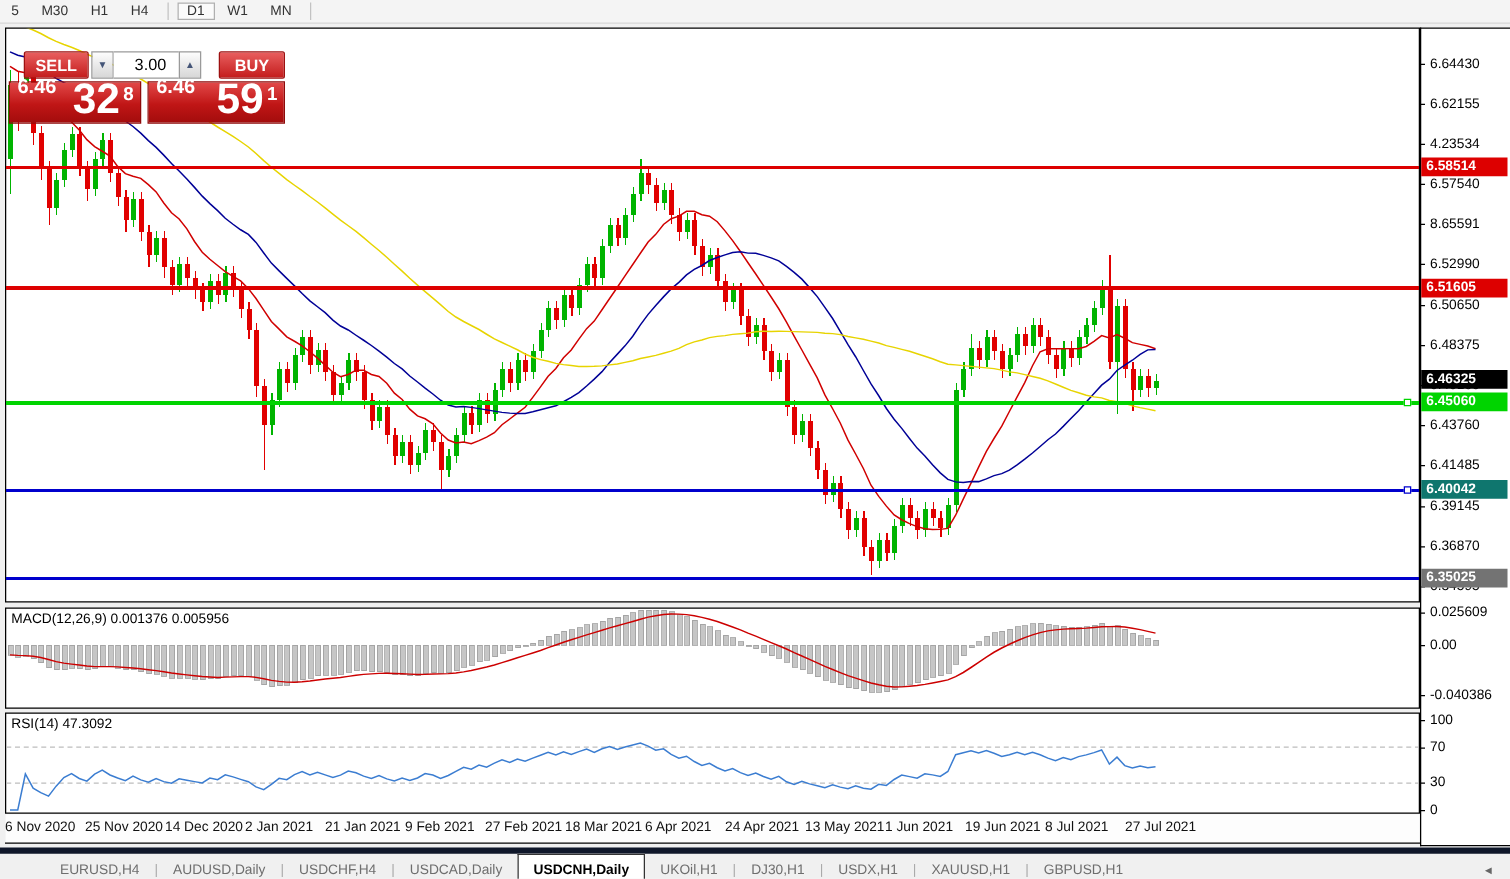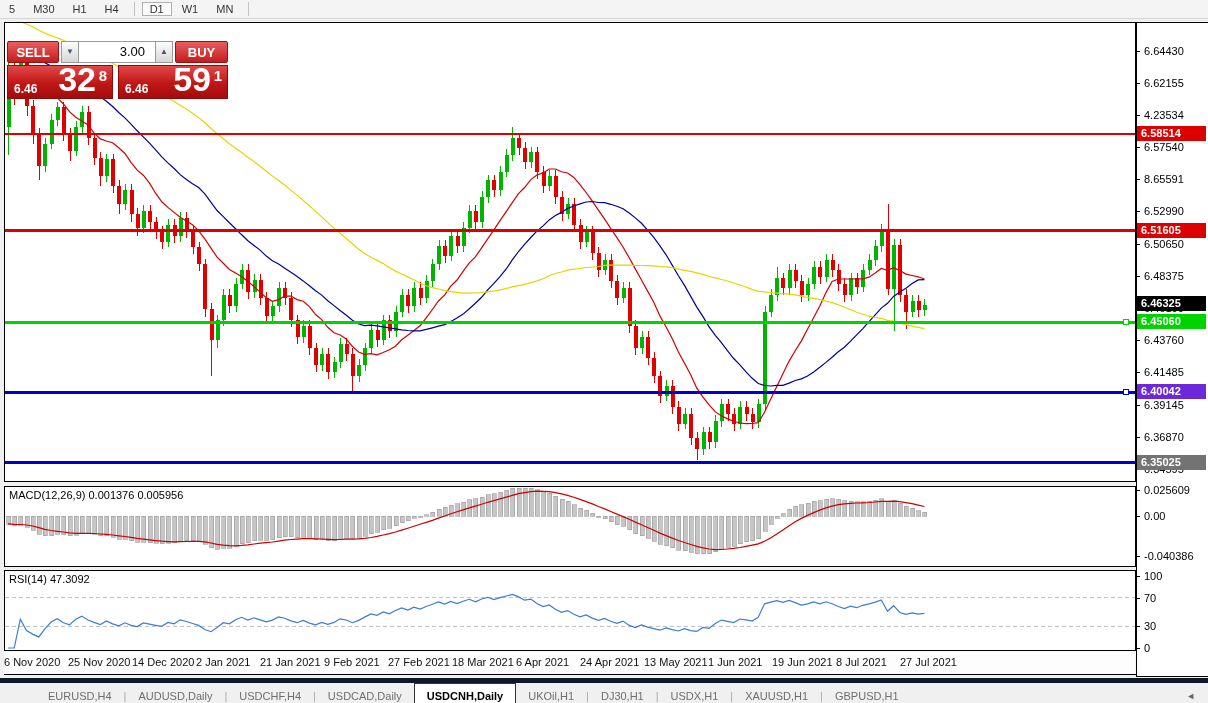--- a/index.html
+++ b/index.html
@@ -24,29 +24,29 @@
   .xlab{position:absolute;top:656px;font-size:11px;color:#111;z-index:3;white-space:nowrap;}
   .pane-label{position:absolute;left:9px;font-size:11px;color:#000;z-index:3;white-space:nowrap;}
   
   .title-row{position:absolute;left:8px;top:23px;z-index:4;font-size:12px;color:#000;white-space:nowrap;}
   .title-row .marker{font-size:9px;margin-right:4px;}
   .title-row .ohlc{margin-left:8px;}
   
   .trade-panel{position:absolute;left:7px;top:41px;width:221px;height:58px;z-index:5;}
   .tp-row1{position:absolute;left:0;top:0;width:221px;height:22px;display:flex;}
   .tp-btn{width:52px;height:22px;line-height:20px;text-align:center;color:#fff;font-size:13px;font-weight:bold;
-          background:linear-gradient(#e85e5e,#c41d1d);border:1px solid #9d1010;border-radius:2px;box-sizing:border-box;cursor:pointer;}
+          background:linear-gradient(#e85e5e,#c41d1d);border:1px solid #9d1010;border-radius:2px;box-sizing:border-box;cursor:pointer;margin-left:12px;}
   .spin{flex:1;display:flex;margin:0 2px;height:22px;box-sizing:border-box;}
   .spin-btn{width:18px;height:22px;background:linear-gradient(#fdfdfd,#d7d7d7);border:1px solid #9a9a9a;
             box-sizing:border-box;font-size:8px;color:#445577;text-align:center;line-height:20px;cursor:pointer;}
   .spin-val{flex:1;background:#fff;border-top:1px solid #9a9a9a;border-bottom:1px solid #9a9a9a;
             font-size:13px;color:#000;text-align:right;padding-right:10px;line-height:20px;}
   .tp-box{position:absolute;top:24px;width:106px;height:34px;background:linear-gradient(#e24848 0%,#c01616 55%,#a30c0c 100%);
           border:1px solid #8f0a0a;box-sizing:border-box;color:#fff;cursor:pointer;}
-  .tp-box .small{position:absolute;left:6px;bottom:2px;font-size:12px;font-weight:bold;}
+  .tp-box .small{position:absolute;left:6px;bottom:19px;font-size:16px;font-weight:bold;}
   .tp-box .big{position:absolute;right:16px;top:-6px;font-size:34px;font-weight:bold;}
   .tp-box .sup{position:absolute;right:5px;top:1px;font-size:15px;font-weight:bold;}
   
   .handle{position:absolute;width:6px;height:6px;background:#fff;z-index:3;box-sizing:border-box;}
   
   .tabbar{position:absolute;left:0;top:678px;width:1208px;height:25px;background:#f0f0f0;
           border-top:5px solid #0f172a;display:flex;align-items:stretch;z-index:5;font-size:11px;padding-left:20px;}
   .tabbar-inner{display:flex;align-items:stretch;padding-left:16px;}
   .tab{padding:0 12px;display:flex;align-items:center;color:#6e6e6e;cursor:pointer;white-space:nowrap;}
   .tab.active{background:#fff;border:1px solid #333;border-bottom:none;color:#000;font-weight:bold;margin-top:0;}
@@ -654,21 +654,21 @@
     <div class="ytickdash" style="left: 1136px; top: 598px;"></div>
     <div class="ytick" style="left: 1144px; top: 592px;">70</div>
     <div class="ytickdash" style="left: 1136px; top: 626px;"></div>
     <div class="ytick" style="left: 1144px; top: 620px;">30</div>
     <div class="ytickdash" style="left: 1136px; top: 648px;"></div>
     <div class="ytick" style="left: 1144px; top: 642px;">0</div>
     <div class="badge" style="top: 126px; background: rgb(221, 0, 0);">6.58514</div>
     <div class="badge" style="top: 223px; background: rgb(221, 0, 0);">6.51605</div>
     <div class="badge" style="top: 314px; background: rgb(0, 212, 0);">6.45060</div>
     <div class="handle" style="left: 1123px; top: 319px; border: 1px solid rgb(0, 212, 0);"></div>
-    <div class="badge" style="top: 384px; background: #6d28d9;">6.40042</div>
+    <div class="badge" style="top: 384px; background: #0f766e;">6.40042</div>
     <div class="handle" style="left: 1123px; top: 389px; border: 1px solid rgb(0, 0, 205);"></div>
     <div class="badge" style="top: 455px; background: #737373;">6.35025</div>
     <div class="badge" style="top: 296px; background: rgb(0, 0, 0);">6.46325</div>
     <div class="xlab" style="left: 4px;">6 Nov 2020</div>
     <div class="xlab" style="left: 68px;">25 Nov 2020</div>
     <div class="xlab" style="left: 132px;">14 Dec 2020</div>
     <div class="xlab" style="left: 196px;">2 Jan 2021</div>
     <div class="xlab" style="left: 260px;">21 Jan 2021</div>
     <div class="xlab" style="left: 324px;">9 Feb 2021</div>
     <div class="xlab" style="left: 388px;">27 Feb 2021</div>

